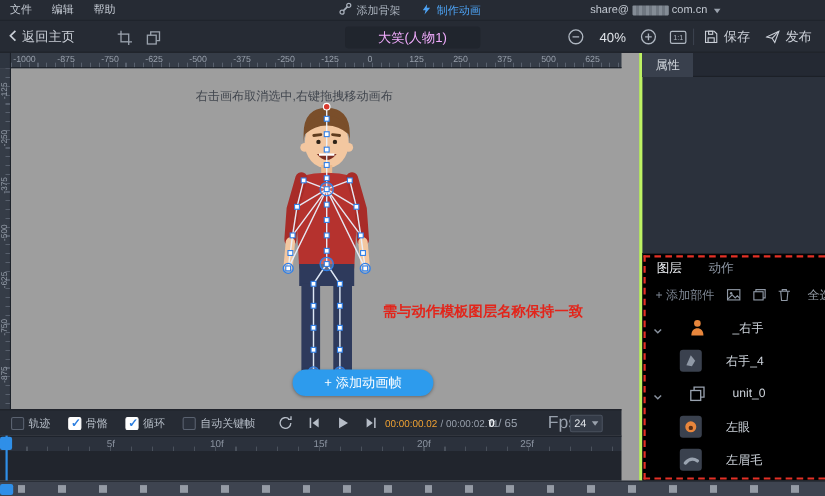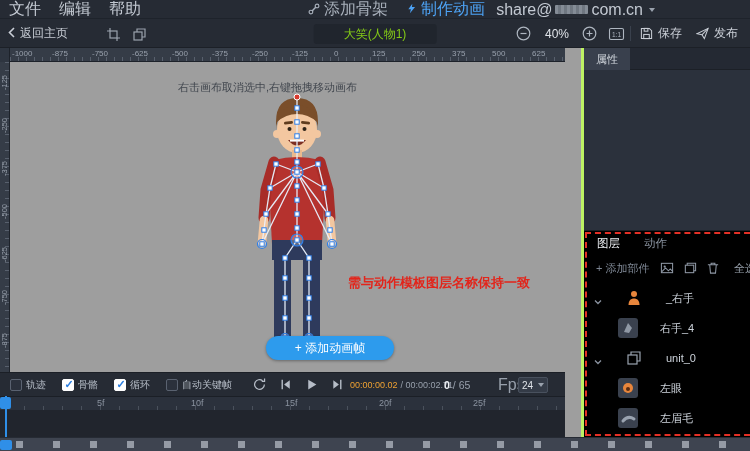--- a/index.html
+++ b/index.html
@@ -3,39 +3,39 @@
 <meta charset="utf-8">
 <style>
   * { margin:0; padding:0; box-sizing:border-box; }
   body { background:#14161b; }
   #app { position:relative; width:750px; height:451px; overflow:hidden;
          background:#9e9e9e; font-family:"Liberation Sans",sans-serif; }
 
   
   #menubar { position:absolute; left:0; top:0; width:750px; height:19px;
              background:#262b34; border-bottom:1px solid #1e232b;
-             display:flex; align-items:center; font-size:16px; color:#c3c9d2; z-index:20; }
+             display:flex; align-items:center; font-size:10px; color:#c3c9d2; z-index:20; }
   .menu-item { padding:0 9px; cursor:default; }
   #steps { position:absolute; left:308px; top:0; height:19px; display:flex; align-items:center; gap:18px; }
   .step { display:flex; align-items:center; gap:4px; color:#a8b0bb; }
   .step.active { color:#4da3f5; }
   #account { position:absolute; right:95px; top:0; height:19px; display:flex; align-items:center; gap:2px; }
   .blur-box { width:33px; height:9px; margin:0 1px; border-radius:1px;
               background:repeating-linear-gradient(90deg,#848c96 0 3px,#6f7781 3px 6px); }
   .caret-down { width:0; height:0; border-left:3.5px solid transparent;
                 border-right:3.5px solid transparent; border-top:4px solid #9aa2ad; margin-left:4px; }
 
   
   #toolbar { position:absolute; left:0; top:19px; width:750px; height:29px;
              background:#262b34; border-bottom:1px solid #1c2027; z-index:19; color:#c9ced6; }
   #back-btn { position:absolute; left:8px; top:0; height:29px; display:flex; align-items:center; gap:5px; font-size:12px; }
   .tbtn { position:absolute; top:6px; width:18px; height:18px; color:#9aa2ad;
           display:flex; align-items:center; justify-content:center; }
   #title-pill { position:absolute; left:50%; transform:translateX(-50%); top:5px; height:20px;
-                padding:0 30px; background:#20252d; border-radius:3px; color:#84cc16; font-size:12px;
+                padding:0 30px; background:#20252d; border-radius:3px; color:#f0abfc; font-size:12px;
                 display:flex; align-items:center; justify-content:center; white-space:nowrap; }
   .zbtn { position:absolute; top:7px; width:15px; height:15px; color:#aeb6c0; }
   #zoom-pct { position:absolute; left:535px; top:0; width:44px; height:29px; display:flex;
               align-items:center; justify-content:center; font-size:12px; color:#dfe3e8; }
   #tdivider { position:absolute; left:630px; top:7px; width:1px; height:15px; background:#3a414d; }
   .tool-text-btn { position:absolute; top:0; height:29px; display:flex; align-items:center; gap:5px;
                    font-size:12px; color:#c9ced6; }
 
   
   #hruler { position:absolute; left:0; top:48px; width:565px; height:14px;

